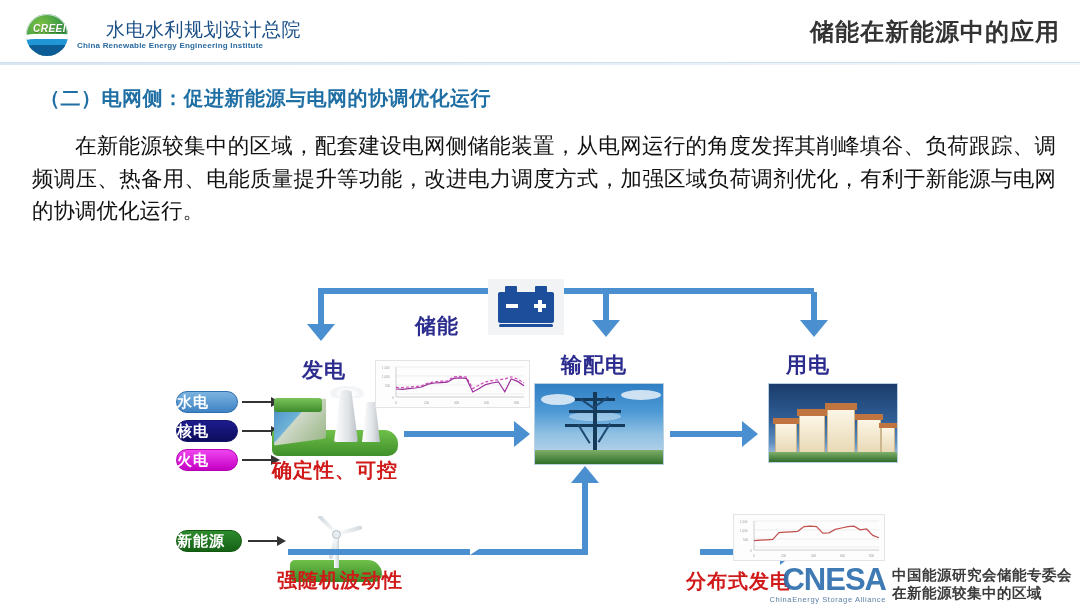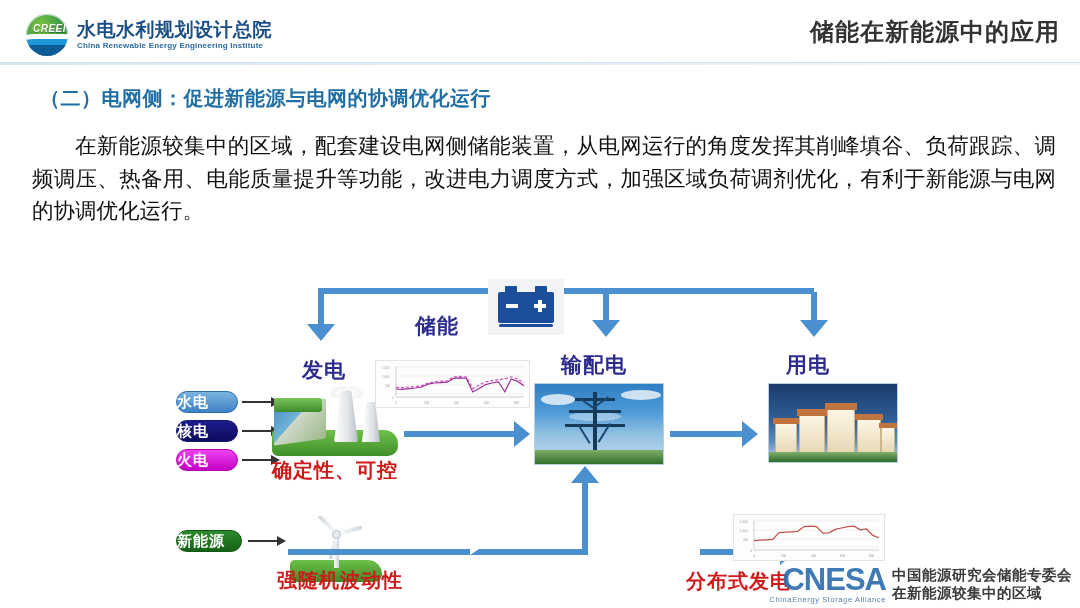--- a/index.html
+++ b/index.html
@@ -33,22 +33,23 @@
   }
   #logo-mark .wave1 { top: 20px; background: #ffffff; }
   #logo-mark .wave2 { top: 25px; background: #2196d6; }
   #logo-mark .wave3 { top: 31px; background: #0d5c96; height: 13px; }
   #logo-creei {
     position: absolute; left: 7px; top: 9px; color: #ffffff;
     font-size: 10px; font-weight: bold; font-style: italic; letter-spacing: .5px;
     text-shadow: 0 1px 1px rgba(0,0,0,.35);
   }
   #logo-cn {
-    font-size: 19px; font-weight: bold; color: #1a4f86; letter-spacing: .5px;
+    font-size: 19px; font-weight: normal; color: #1a4f86; letter-spacing: .5px;
     line-height: 1.05;
+    margin-left: 29px;
   }
   #logo-en {
     font-size: 8px; color: #2a6aa0; letter-spacing: .2px; margin-top: 2px; font-weight: bold;
   }
   #header-title {
     position: absolute; right: 20px; top: 16px;
     font-size: 24px; font-weight: bold; color: #333333; letter-spacing: 1px;
   }
 
   

